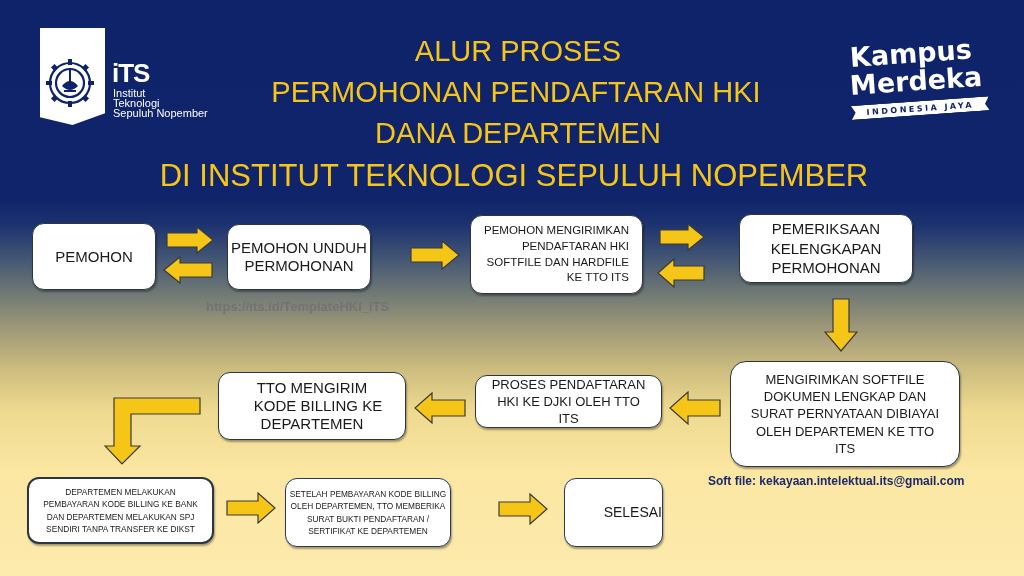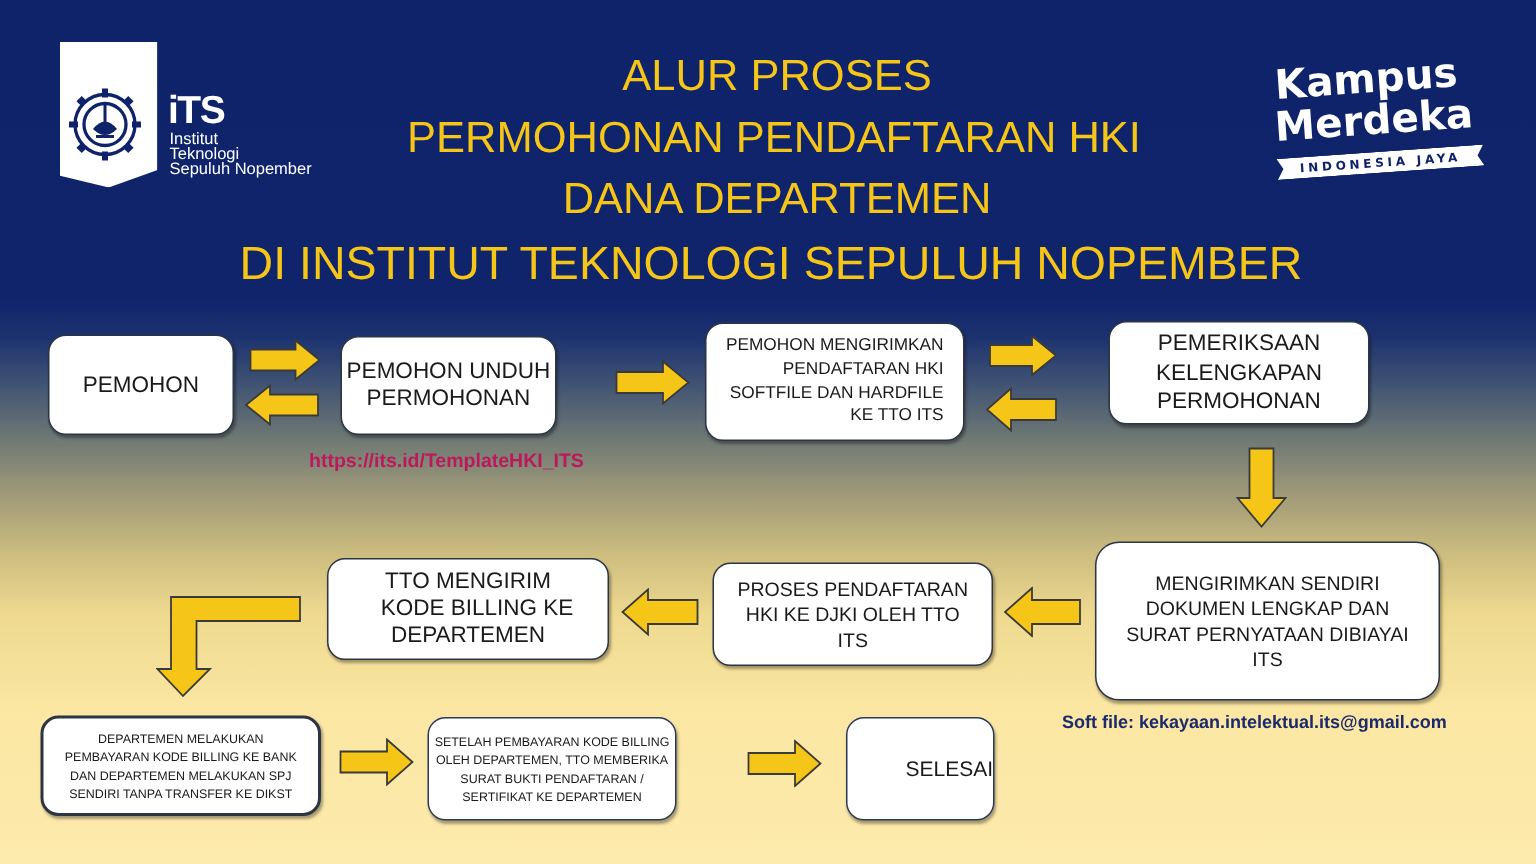--- a/index.html
+++ b/index.html
@@ -113,28 +113,29 @@
 <div class="box" style="left:739px; top:214px; width:174px; height:69px; font-size:15px; line-height:1.3;">
   <div>
     <span>PEMERIKSAAN</span>
     <span>KELENGKAPAN</span>
     <span>PERMOHONAN</span>
   </div>
 </div>
 
 <div class="box" style="left:730px; top:361px; width:230px; height:106px; font-size:13px; line-height:1.32; border-radius:16px;">
   <div>
-    <span>MENGIRIMKAN SENDIRI</span>
+    <span>MENGIRIMKAN SOFTFILE</span>
     <span>DOKUMEN LENGKAP DAN</span>
     <span>SURAT PERNYATAAN DIBIAYAI</span>
+    <span>OLEH DEPARTEMEN KE TTO</span>
     <span>ITS</span>
   </div>
 </div>
 
-<div class="box" style="left:475px; top:375px; width:187px; height:69px; font-size:13px; line-height:1.32;">
+<div class="box" style="left:475px; top:375px; width:187px; height:53px; font-size:13px; line-height:1.32;">
   <div>
     <span>PROSES PENDAFTARAN</span>
     <span>HKI KE DJKI OLEH TTO</span>
     <span>ITS</span>
   </div>
 </div>
 
 <div class="box" style="left:218px; top:372px; width:188px; height:68px; font-size:15px; line-height:1.2;">
   <div>
     <span>TTO  MENGIRIM</span>
@@ -226,14 +227,14 @@
       <path d="M1 9 H32 V1 L49 16 L32 31 V23 H1 Z" fill="#f5c518" stroke="#3a3a3a" stroke-width="1.2"></path>
     </svg>
 </div>
 
 <div class="arrow" style="left:498px; top:493px;">
   <svg width="50" height="32" viewBox="0 0 50 32">
       <path d="M1 9 H32 V1 L49 16 L32 31 V23 H1 Z" fill="#f5c518" stroke="#3a3a3a" stroke-width="1.2"></path>
     </svg>
 </div>
 
-<div class="caption" style="left:206px; top:299px; font-size:13px; color:#be185d;">https://its.id/TemplateHKI_ITS</div>
+<div class="caption" style="left:206px; top:299px; font-size:13px; color:#737373;">https://its.id/TemplateHKI_ITS</div>
 <div class="caption" style="left:708px; top:474px; font-size:12px; color:#1b2a6b;">Soft file: kekayaan.intelektual.its@gmail.com</div>
 
 </body></html>

